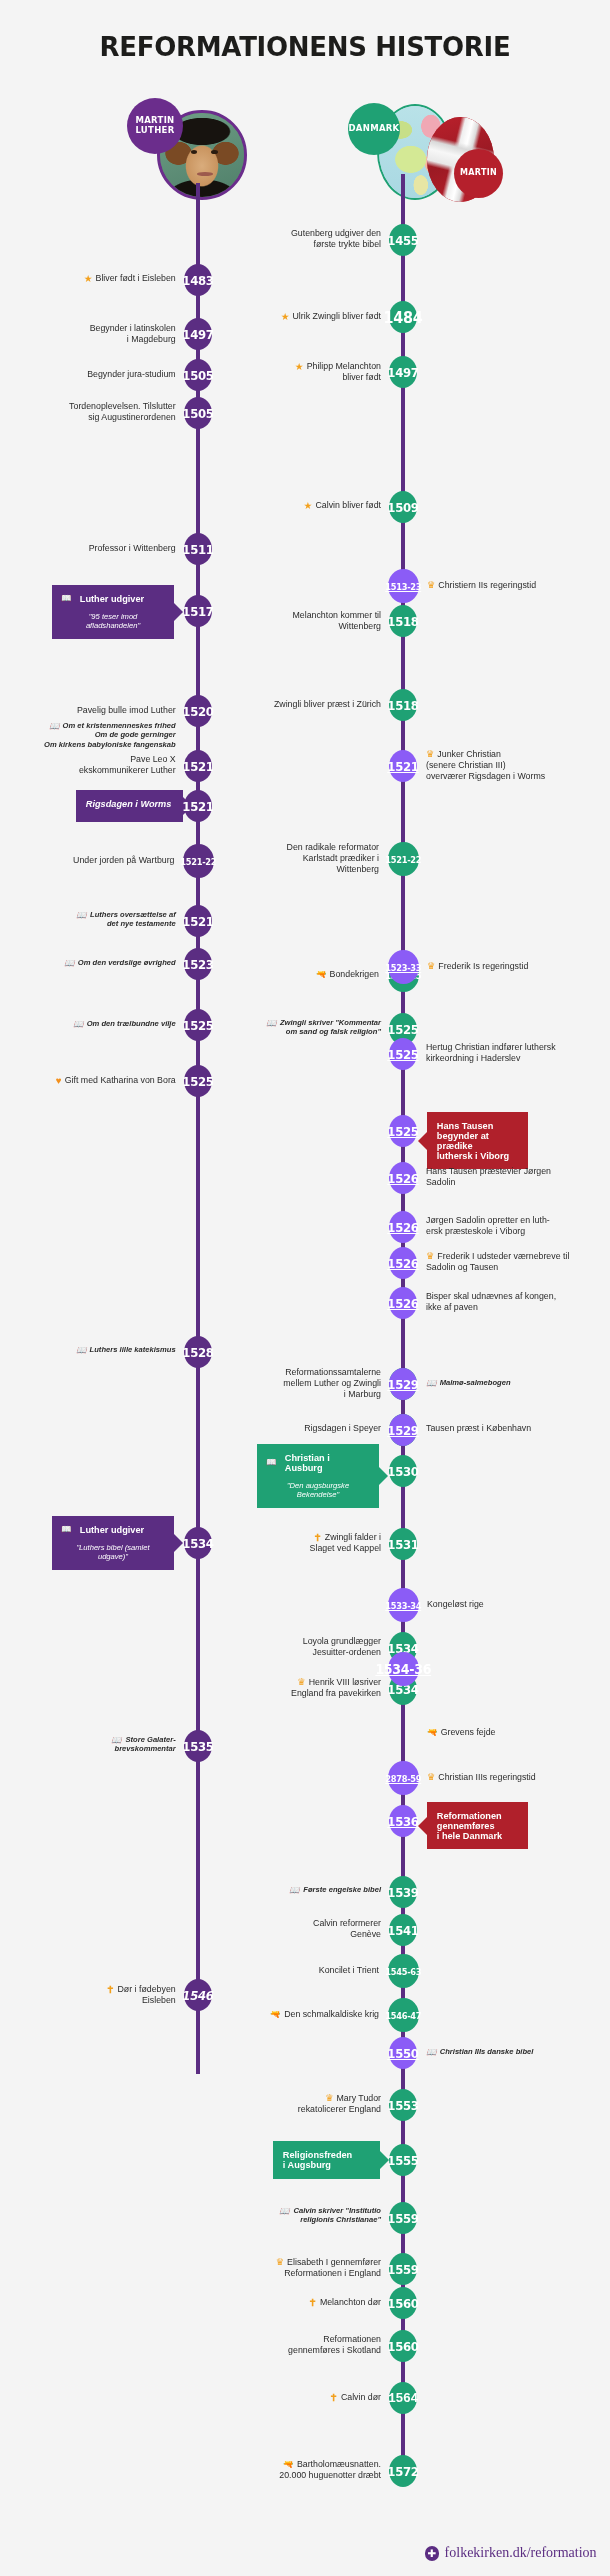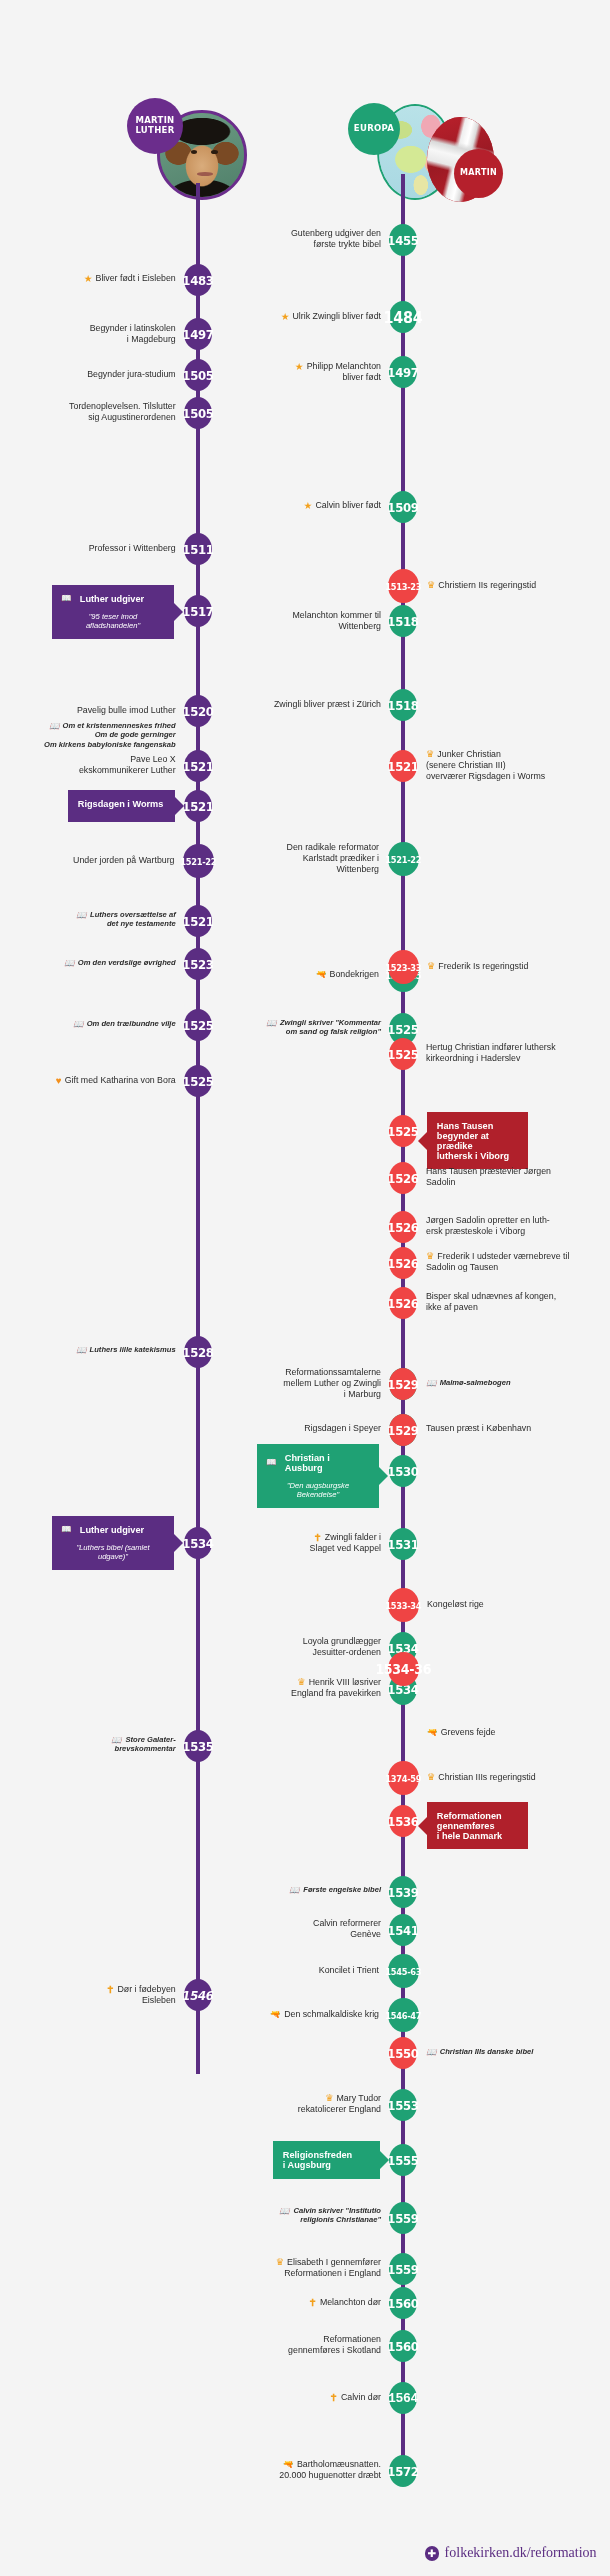--- a/index.html
+++ b/index.html
@@ -113,21 +113,21 @@
     border-radius: 50%;
     color: #fff;
     font-family: "DejaVu Sans Condensed", "DejaVu Sans", sans-serif;
     font-weight: 700;
     z-index: 5;
     letter-spacing: -0.3px;
     white-space: nowrap;
   }
   .node.purple { background: #5b2d82; }
   .node.green  { background: #1fa174; }
-  .node.red    { background: #ef4444; }
+  .node.red    { background: #8b5cf6; text-decoration: underline; }
 
   
   .lbl {
     position: absolute;
     font-size: 8.8px;
     color: #2b2b2b;
     line-height: 1.25;
     z-index: 4;
   }
   .lbl.right { text-align: right; }
@@ -207,38 +207,39 @@
     background: #5b2d82; color: #fff;
     display:flex; align-items:center; justify-content:center;
     font-size: 10.4px; font-weight: bold; font-family: "DejaVu Sans", sans-serif;
   }
 </style>
 </head>
 <body>
 
 <div id="page">
 
+  <div class="title">REFORMATIONENS HISTORIE</div>
 
   <div class="portrait p-luther">
     <div class="luther-face"></div>
     <div class="luther-eye l"></div>
     <div class="luther-eye r"></div>
     <div class="luther-mouth"></div>
   </div>
   <div class="badge b-luther">
     <span><span>MARTIN</span><br><span>LUTHER</span></span>
   </div>
 
   <div class="portrait p-map">
     <div class="map-art"></div>
   </div>
   <div class="portrait p-flag">
     <div class="flag-art"></div>
   </div>
-  <div class="badge b-europa">EUROPA</div>
+  <div class="badge b-europa">DANMARK</div>
   <div class="badge b-danmark">MARTIN</div>
 
   <div class="spine" id="spine-left"></div>
   <div class="spine" id="spine-right"></div>
 
   <div id="nodes">
       <div class="node purple" style="left:184px;top:264px;width:28px;height:32px;font-size:13px;">1483</div>
       <div class="lbl right" style="left:-7.3px;top:273px;width:183px;"><span class="icn ic-star">★</span>Bliver født i Eisleben</div>
       <div class="node purple" style="left:184px;top:318px;width:28px;height:32px;font-size:13px;">1497</div>
       <div class="lbl right" style="left:-7.3px;top:323px;width:183px;">Begynder i latinskolen<br>i Magdeburg</div>
@@ -255,21 +256,21 @@
           <span>Luther udgiver</span>
         </div>
         <div class="c-sub">"95 teser imod afladshandelen"</div>
       </div>
       <div class="node purple" style="left:184px;top:695px;width:28px;height:32px;font-size:13px;">1520</div>
       <div class="lbl right" style="left:-7.3px;top:705px;width:183px;">Pavelig bulle imod Luther</div>
       <div class="lbl right italic" style="left:-7.3px;top:721px;width:183px;"><span class="icn ic-book">📖</span>Om et kristenmenneskes frihed<br>Om de gode gerninger<br>Om kirkens babyloniske fangenskab</div>
       <div class="node purple" style="left:184px;top:750px;width:28px;height:32px;font-size:13px;">1521</div>
       <div class="lbl right" style="left:-7.3px;top:754px;width:183px;">Pave Leo X<br>ekskommunikerer Luther</div>
       <div class="node purple" style="left:184px;top:790px;width:28px;height:32px;font-size:13px;">1521</div>
-      <div class="callout purple arrow-r" style="left:68px;top:790px;width:107px;min-height:32px;">
+      <div class="callout purple arrow-r" style="left:76px;top:790px;width:107px;min-height:32px;font-style:italic;">
         <div class="c-title" style="justify-content:flex-start;">
           <span>Rigsdagen i Worms</span>
         </div>
       </div>
       <div class="node purple" style="left:183px;top:844px;width:30.5px;height:34px;font-size:9.2px;">1521-22</div>
       <div class="lbl right" style="left:-8.5px;top:855px;width:183px;">Under jorden på Wartburg</div>
       <div class="node purple" style="left:184px;top:905px;width:28px;height:32px;font-size:13px;">1521</div>
       <div class="lbl right italic" style="left:-7.3px;top:910px;width:183px;"><span class="icn ic-book">📖</span>Luthers oversættelse af<br>det nye testamente</div>
       <div class="node purple" style="left:184px;top:948px;width:28px;height:32px;font-size:13px;">1523</div>
       <div class="lbl right italic" style="left:-7.3px;top:958px;width:183px;"><span class="icn ic-book">📖</span>Om den verdslige øvrighed</div>
@@ -378,21 +379,21 @@
       <div class="node red" style="left:389px;top:1287px;width:28px;height:32px;font-size:13px;">1526</div>
       <div class="lbl left" style="left:426px;top:1291px;width:201px;">Bisper skal udnævnes af kongen,<br>ikke af paven</div>
       <div class="node red" style="left:389px;top:1368px;width:28px;height:32px;font-size:13px;">1529</div>
       <div class="lbl left italic" style="left:426px;top:1378px;width:201px;"><span class="icn ic-book">📖</span>Malmø-salmebogen</div>
       <div class="node red" style="left:389px;top:1414px;width:28px;height:32px;font-size:13px;">1529</div>
       <div class="lbl left" style="left:426px;top:1423px;width:201px;">Tausen præst i København</div>
       <div class="node red" style="left:388px;top:1588px;width:30.5px;height:34px;font-size:9.2px;">1533-34</div>
       <div class="lbl left" style="left:427px;top:1599px;width:201px;">Kongeløst rige</div>
       <div class="node red" style="left:388px;top:1652px;width:30.5px;height:34px;font-size:14px;">1534-36</div>
       <div class="lbl left" style="left:427px;top:1727px;width:201px;"><span class="icn ic-cannon">🔫</span>Grevens fejde</div>
-      <div class="node red" style="left:388px;top:1761px;width:30.5px;height:34px;font-size:9.2px;">1374-59</div>
+      <div class="node red" style="left:388px;top:1761px;width:30.5px;height:34px;font-size:9.2px;">2878-59</div>
       <div class="lbl left" style="left:427px;top:1772px;width:201px;"><span class="icn ic-crown">♛</span>Christian IIIs regeringstid</div>
       <div class="node red" style="left:389px;top:1805px;width:28px;height:32px;font-size:13px;">1536</div>
       <div class="callout red arrow-l" style="left:427px;top:1802px;width:101px;min-height:38px;">
         <div class="c-title" style="">
           <span>Reformationen<br>gennemføres<br>i hele Danmark</span>
         </div>
       </div>
       <div class="node red" style="left:389px;top:2037px;width:28px;height:32px;font-size:13px;">1550</div>
       <div class="lbl left italic" style="left:426px;top:2047px;width:201px;"><span class="icn ic-book">📖</span>Christian IIIs danske bibel</div>
     </div>

